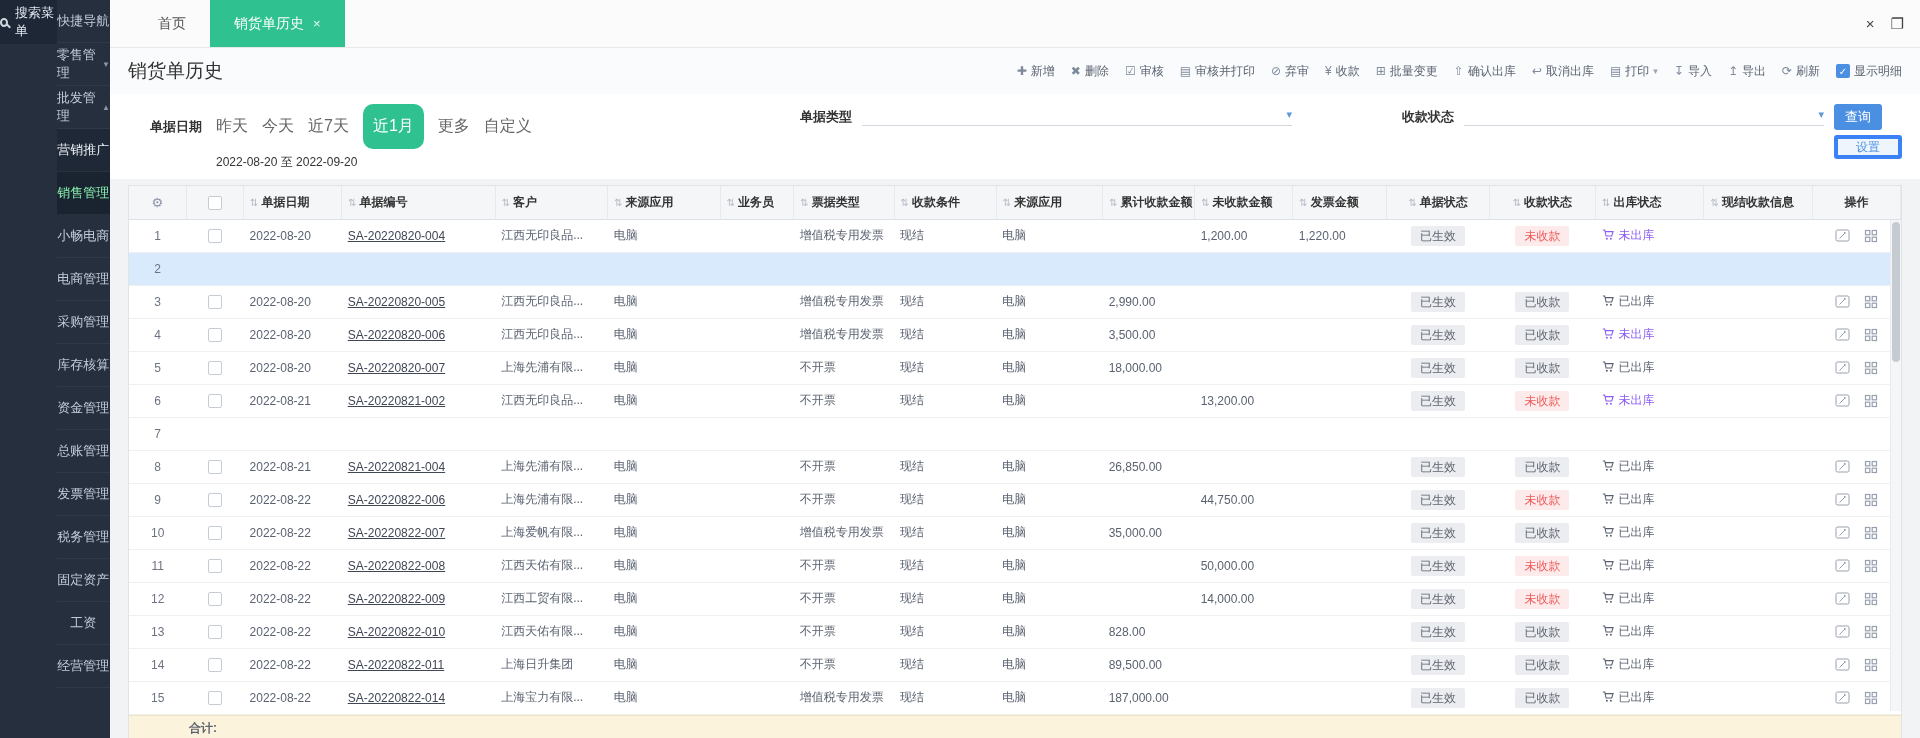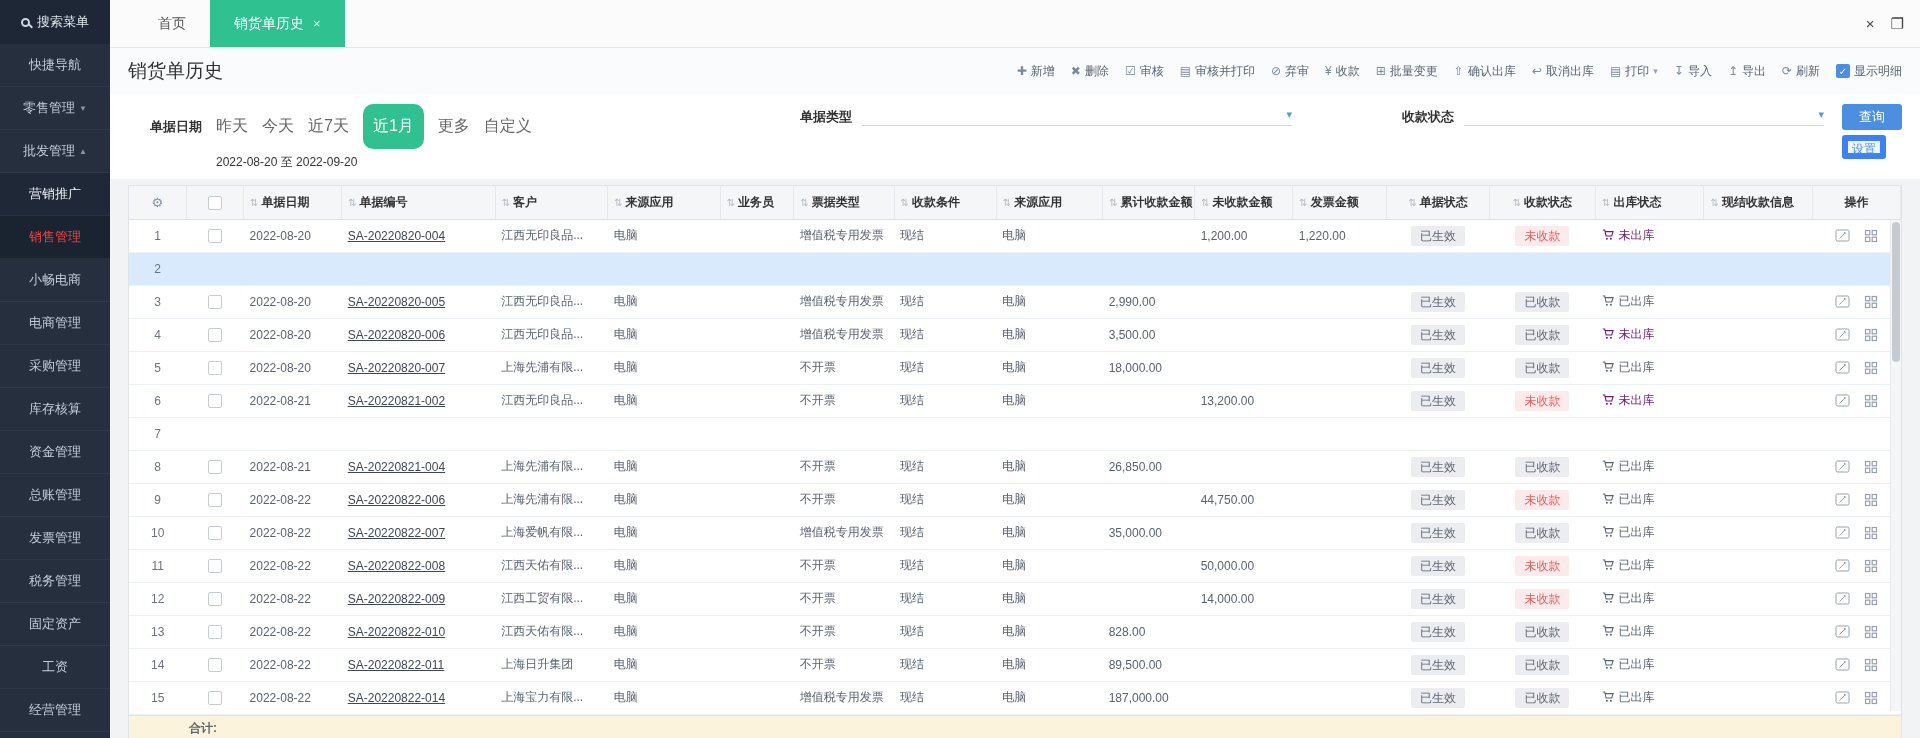--- a/index.html
+++ b/index.html
@@ -1,27 +1,27 @@
 <!DOCTYPE html>
 <html><head>
 <meta charset="utf-8">
 <style>
   *{margin:0;padding:0;box-sizing:border-box}
   html,body{width:1920px;height:738px;overflow:hidden;background:#f2f3f5;
     font-family:"Liberation Sans","DejaVu Sans",sans-serif;}
   .app{display:flex;width:1920px;height:738px}
 
   
-  .sidebar{width:110px;flex:none;background:#252f3e;color:#c3ccda;font-size:13px;display:flex;flex-direction:column}
+  .sidebar{width:110px;flex:none;background:#252f3e;color:#c3ccda;font-size:13px;display:flex;flex-direction:row}
   .side-search{height:44px;display:flex;align-items:center;justify-content:center;gap:7px;background:#1d2736;color:#dfe5ee;cursor:pointer}
   .mag{width:9px;height:9px;border:2px solid #cfd6e0;border-radius:50%;position:relative;display:inline-block}
   .mag::after{content:"";position:absolute;width:5px;height:2px;background:#cfd6e0;right:-5px;bottom:-2px;transform:rotate(45deg)}
   .side-item{height:43px;display:flex;align-items:center;justify-content:center;gap:4px;border-bottom:1px solid rgba(255,255,255,.05);cursor:pointer}
   .side-item.sub{background:#1f2836;color:#eef2f8}
-  .side-item.active{background:#1a2330;color:#ef4444}
+  .side-item.active{background:#1a2330;color:#86efac}
   .caret{font-size:8px;color:#8b95a6}
 
   
   .main{flex:1;display:flex;flex-direction:column;min-width:0}
   .tabbar{height:48px;background:#fbfbfc;border-bottom:1px solid #e6e8ec;display:flex;align-items:stretch}
   .tabs{display:flex;flex:1;padding-left:24px}
   .tab{display:flex;align-items:center;gap:9px;padding:0 24px;font-size:14px;color:#555;cursor:pointer}
   .tab.active{background:#2fc290;color:#fff}
   .tab-x{font-size:13px;opacity:.9;cursor:pointer}
   .tab-actions{display:flex;align-items:center;padding-right:16px;gap:16px;color:#444}
@@ -47,22 +47,22 @@
   .date-line{font-size:12px;color:#333;margin-left:66px;cursor:pointer}
   .f-group{display:flex;align-items:flex-end;gap:10px}
   .f-type{margin-left:150px}
   .f-pay{margin-left:110px}
   .u-select{border-bottom:1px solid #d4d8de;display:flex;align-items:center;height:22px;cursor:pointer}
   .f-type .u-select{width:430px}
   .f-pay .u-select{width:360px}
   .sel-val{flex:1;font-size:12px;color:#333}
   .sel-chev{color:#5b9bd5;font-size:11px}
   .f-btns{margin-left:auto;display:flex;flex-direction:column;gap:5px}
-  .btn-query{width:60px;height:26px;background:#4b8fe2;color:#fff;border:none;border-radius:3px;font-size:13px;cursor:pointer}
-  .btn-settings{width:44px;height:24px;background:#eef5fd;color:#4b8fe2;border:6px solid #3b82f6;border-radius:3px;font-size:12px;cursor:pointer}
+  .btn-query{width:48px;height:26px;background:#4b8fe2;color:#fff;border:none;border-radius:3px;font-size:13px;cursor:pointer}
+  .btn-settings{width:68px;height:24px;background:#eef5fd;color:#4b8fe2;border:4px solid #3b82f6;border-radius:3px;font-size:12px;cursor:pointer}
   .expand-bar{height:20px;background:#f1f2f4;display:flex;justify-content:center;align-items:center}
   .expand-pill{background:#e7eaee;border-radius:3px;padding:1px 16px;font-size:12px;color:#7a828e;display:flex;gap:7px;align-items:center;cursor:pointer}
   .exp-chev{display:inline-block;transform:rotate(90deg);font-size:11px;color:#9aa3af}
 
   
   .table-area{flex:1;margin:6px 18px 0;position:relative;background:#fff;min-height:0;border:1px solid #e0e3e8;border-bottom:none}
   table.grid{width:100%;border-collapse:collapse;table-layout:fixed}
   thead th{height:33px;background:#f4f6f8;border-bottom:1px solid #dde1e6;border-right:1px solid #e6e9ed;
     font-size:12px;color:#333;font-weight:bold;padding:0 6px;text-align:left;white-space:nowrap;overflow:hidden;cursor:pointer}
   thead th.center{text-align:center}
@@ -74,21 +74,21 @@
   td.num{text-align:center;color:#6b7380}
   td.center{text-align:center}
   td.right{text-align:left}
   tr.selected td{background:#d8eafc}
   .checkbox{display:inline-block;width:14px;height:14px;border:1px solid #c6ccd4;border-radius:2px;background:#fff;cursor:pointer;vertical-align:middle}
   .doc-link{color:#3f4654;text-decoration:underline;cursor:pointer}
   .badge{display:inline-block;padding:2px 9px;border-radius:2px;font-size:12px;line-height:16px}
   .badge.gray{background:#ebedf0;color:#5f6570}
   .badge.red{background:#fdeaea;color:#ee5b5b}
   .out{display:inline-flex;align-items:center;gap:4px;color:#5a6270}
-  .out.red{color:#701a75}
+  .out.red{color:#8b5cf6}
   .out svg{flex:none}
   td.ops{text-align:center}
   .op{display:inline-flex;margin:0 7px;cursor:pointer;vertical-align:middle}
   .table-footer{height:26px;background:#fbf3db;border-top:1px solid #eee3c2;display:flex;align-items:center}
   .sum-label{margin-left:60px;font-size:12px;color:#5f6570;font-weight:bold}
   .vscroll{position:absolute;top:34px;right:0;width:11px;bottom:27px;background:#f5f6f8;border-left:1px solid #e8eaee;cursor:pointer}
   .vthumb{position:absolute;top:2px;left:1px;width:8px;height:140px;background:#c6cbd2;border-radius:4px;cursor:grab}
 </style>
 </head>
 <body>

